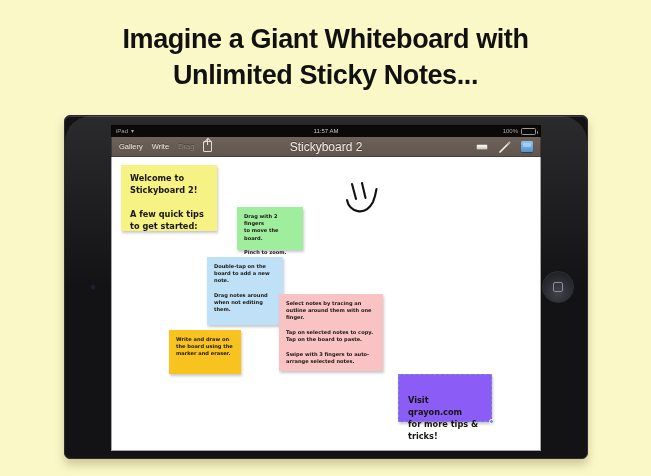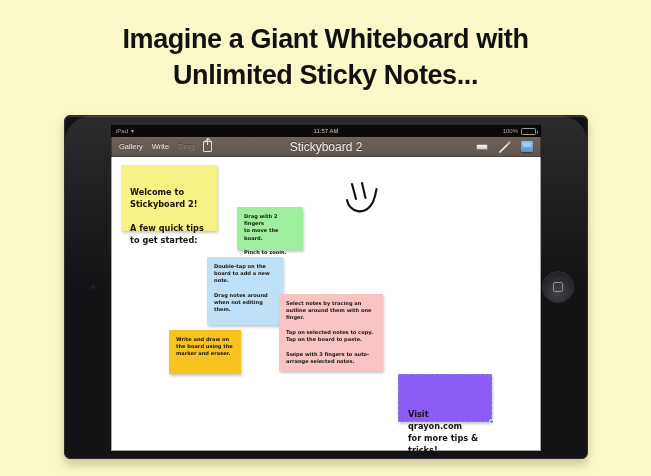--- a/index.html
+++ b/index.html
@@ -221,21 +221,21 @@
   
   .note {
     position: absolute;
     font-family: "DejaVu Sans", sans-serif;
     font-weight: bold;
     color: #18150f;
     box-shadow: 1px 1.5px 2.5px rgba(0,0,0,.22);
     white-space: pre-line;
   }
   .note-sm { font-size: 5.1px; line-height: 1.42; padding: 6px 7px; }
-  .note-lg { font-size: 8.2px; line-height: 1.45; padding: 22px 9px; }
+  .note-lg { font-size: 8.2px; line-height: 1.45; padding: 8px 9px; }
 
   #note-welcome   { left: 10px;  top: 8px;   width: 96px;  height: 66px;  background: #f7f284; }
   #note-drag      { left: 126px; top: 50px;  width: 66px;  height: 43px;  background: #9eee9e; }
   #note-doubletap { left: 96px;  top: 100px; width: 76px;  height: 68px;  background: #bfe1f7; }
   #note-select    { left: 168px; top: 137px; width: 104px; height: 77px;  background: #f9c3c4; }
   #note-write     { left: 58px;  top: 173px; width: 72px;  height: 44px;  background: #f9c31f; }
   #note-visit     {
     left: 287px; top: 217px; width: 94px; height: 48px;
     background: #8b5cf6;
     border: 1px dashed #7b8fd4;

